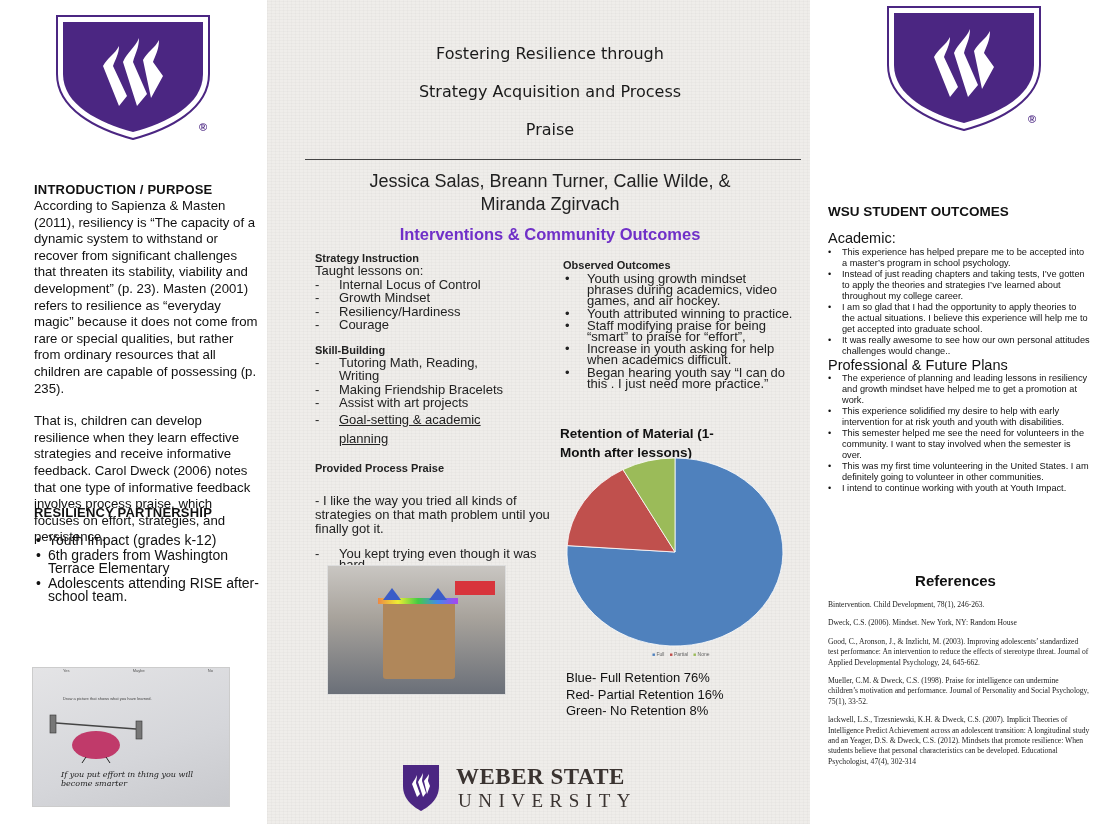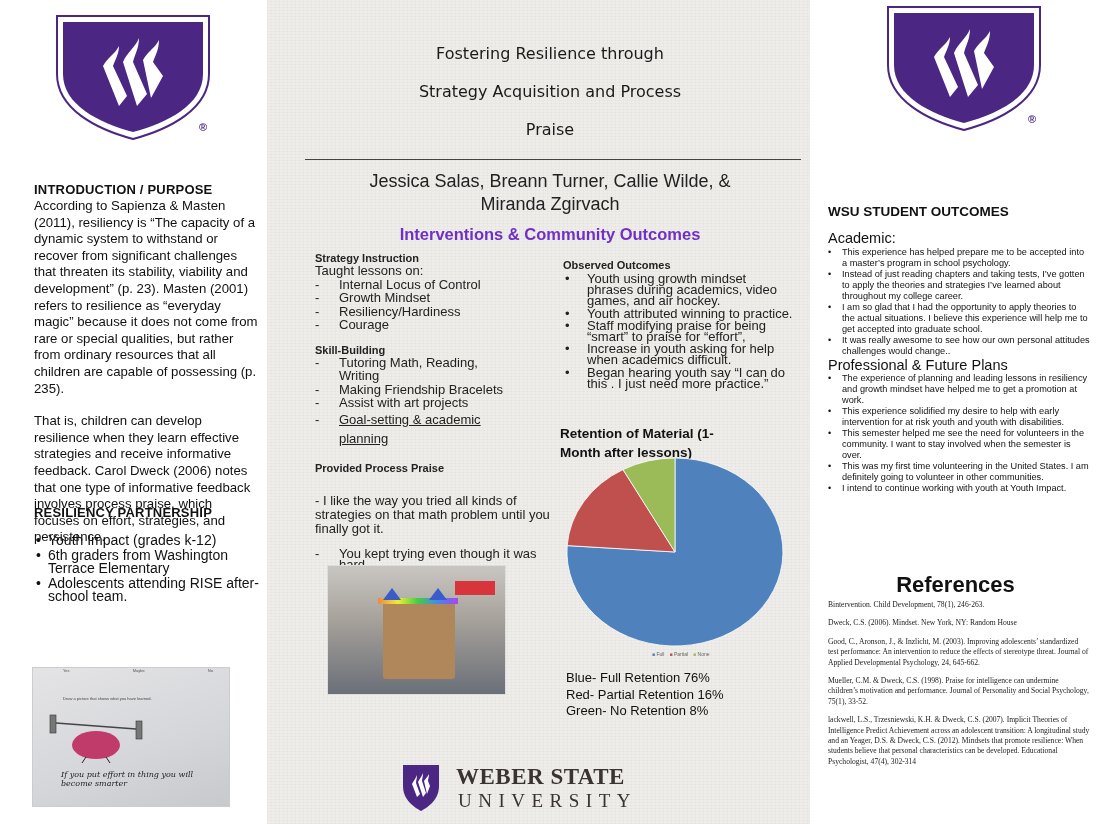--- a/index.html
+++ b/index.html
@@ -21,21 +21,21 @@
   ul.dash li{position:relative;padding-left:24px;}
   ul.dash li::before{content:"-";position:absolute;left:0;}
   ul.dot{list-style:none;margin:0;padding:0;}
   ul.dot li{position:relative;padding-left:24px;margin-bottom:1px;}
   ul.dot li::before{content:"•";position:absolute;left:2px;}
   .r-h{font-size:13.5px;font-weight:bold;}
   .r-sub{font-size:14.5px;}
   .r-list{font-size:9.2px;line-height:11px;color:#111;}
   .r-list li{padding-left:14px !important;margin-bottom:0 !important;}
   .r-list li::before{left:0 !important;}
-  .refs-title{position:absolute;left:828px;top:572px;width:255px;text-align:center;font-weight:bold;font-size:22px;}
+  .refs-title{position:absolute;left:828px;top:572px;width:255px;text-align:center;font-weight:bold;font-size:15px;}
   .refs{position:absolute;left:828px;top:600px;width:262px;font-size:7.6px;line-height:10.4px;color:#222;font-family:"Liberation Serif",serif;}
   .refs p{margin:0 0 8px 0;}
   .photo{position:absolute;overflow:hidden;}
   .legend-small{font-size:5px;color:#666;}
 </style>
 </head>
 <body>
 
 <div class="center-panel"></div>
 

